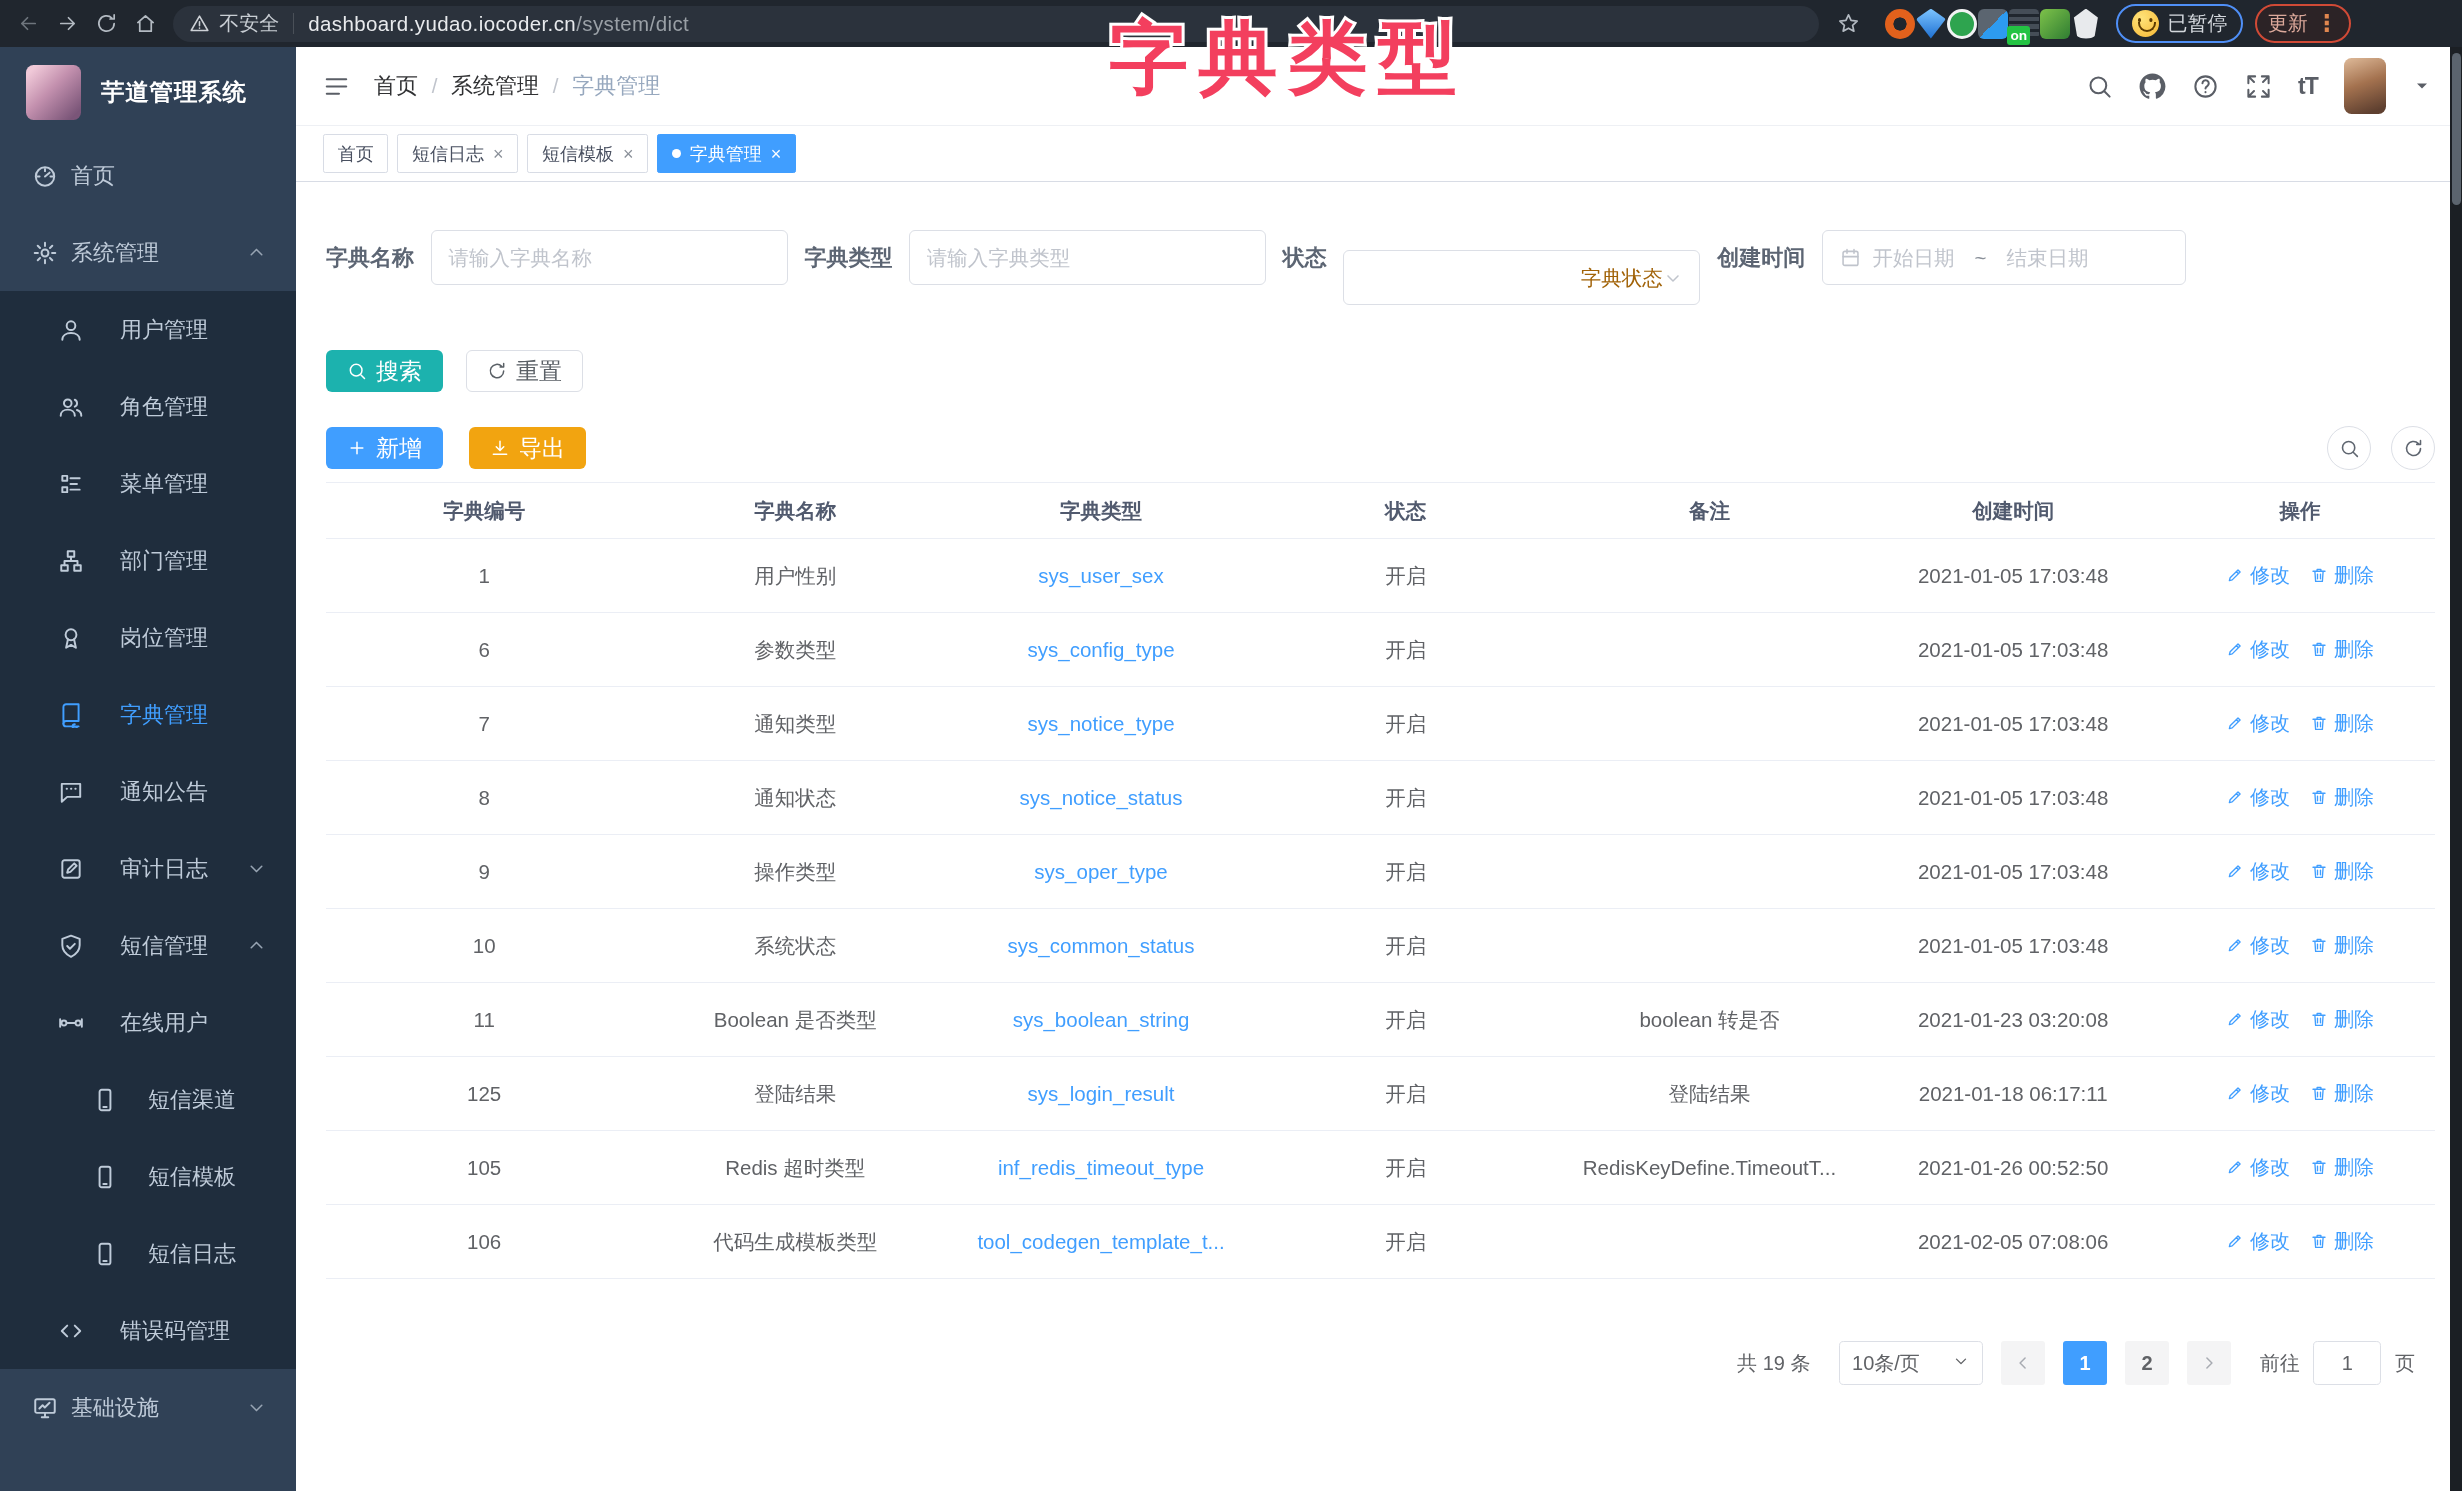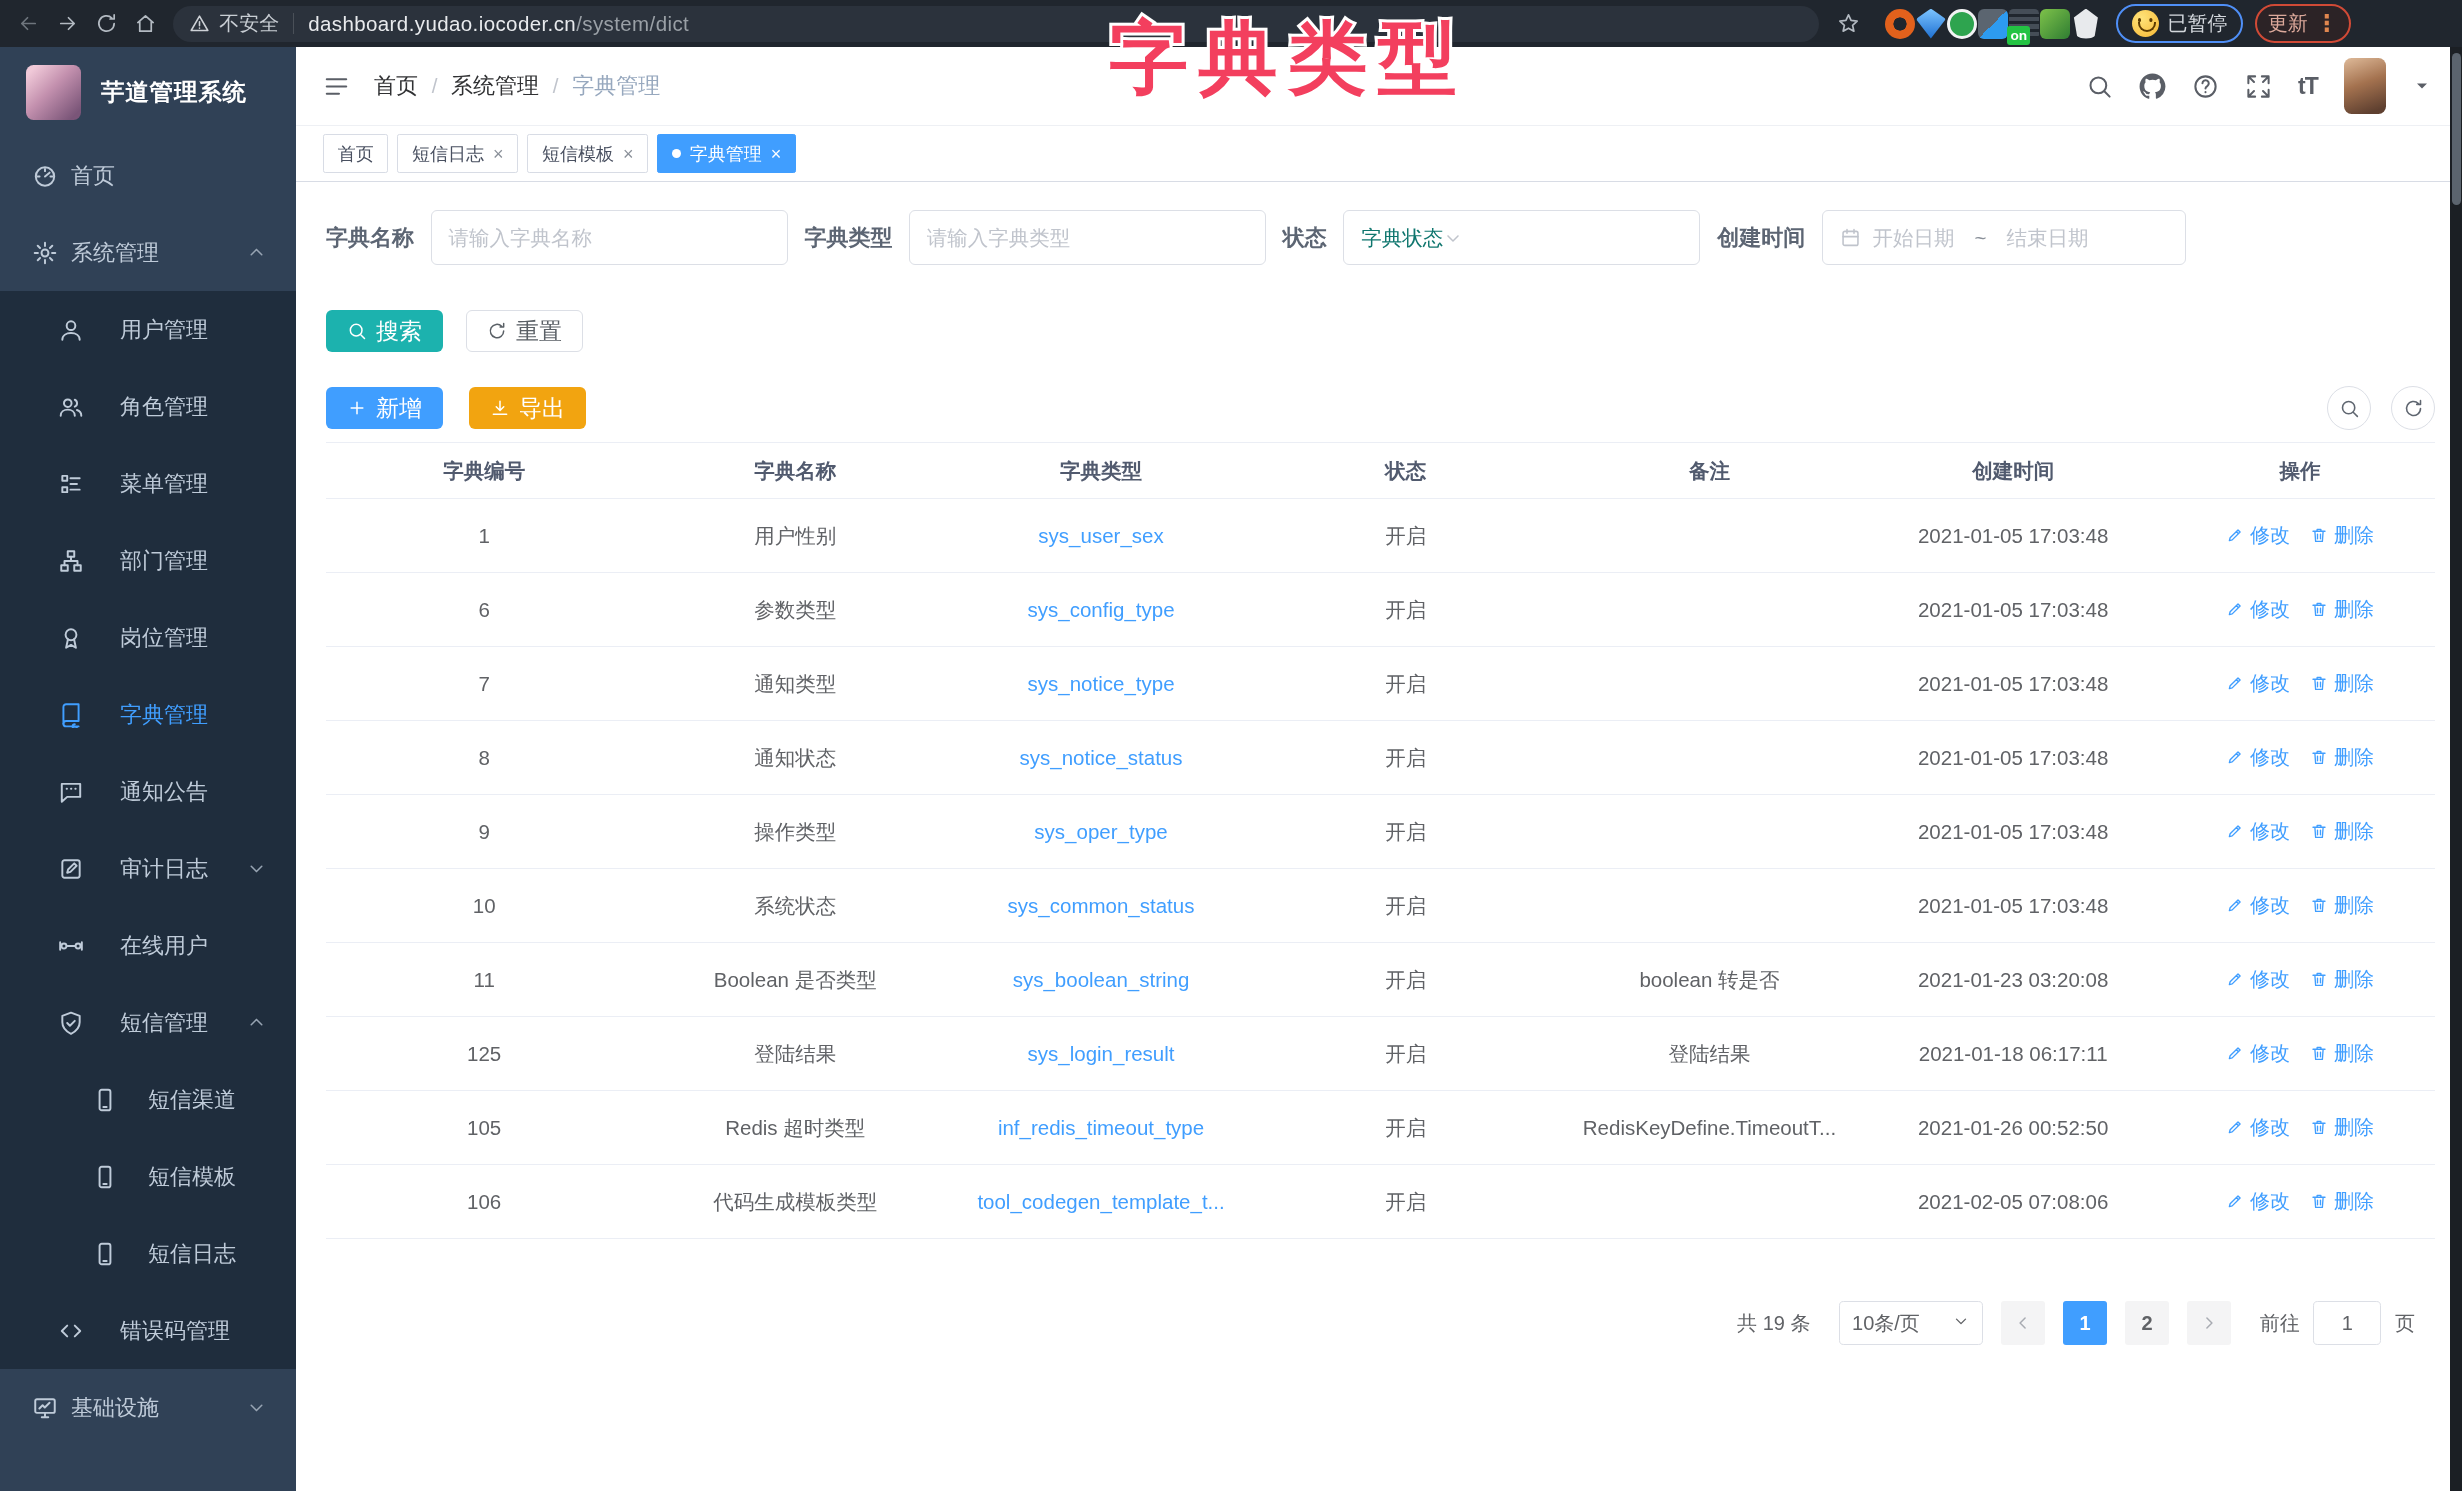--- a/index.html
+++ b/index.html
@@ -77,21 +77,21 @@
   .tag.active .x { color: #fff; }
 
   .content { padding: 28px 27px 0 30px; flex: 1; }
 
   .filter-row { display: flex; align-items: center; }
   .fgroup { display: flex; align-items: center; }
   .fgroup + .fgroup { margin-left: 16.7px; }
   .flabel { font-size: 22px; color: #5c6573; font-weight: 600; margin-right: 16.7px; white-space: nowrap; }
   .finput { height: 55px; width: 357px; border: 1.5px solid #dcdfe6; border-radius: 6px; background: #fff; font-size: 20.5px; color: #606266; padding: 0 16.7px; font-family: inherit; }
   input.finput::placeholder { color: #c0c4cc; }
-  .finput.sel { display: flex; align-items: center; justify-content: flex-start; color: #0f766e; cursor: pointer; }
+  .finput.sel { display: flex; align-items: center; justify-content: flex-end; color: #a16207; cursor: pointer; margin-top: 40px; }
   .finput.sel .chev-d { color: #c0c4cc; display: flex; } .chev-d svg { width: 20px; height: 20px; }
   .finput.date { width: 364px; display: flex; align-items: center; color: #c0c4cc; cursor: pointer; }
   .cal-ic { color: #c0c4cc; display: flex; margin-right: 12px; } .cal-ic svg { width: 21px; height: 21px; }
   .date-sep { color: #8a9099; margin: 0 20px; }
 
   .btnrow1 { margin-top: 45px; display: flex; gap: 23px; }
   .btnrow2 { margin-top: 34px; display: flex; align-items: center; }
   .btn { height: 42px; border-radius: 6px; font-size: 23px; display: inline-flex; align-items: center; gap: 9px; padding: 0 20px; border: 1.5px solid transparent; cursor: pointer; font-family: inherit; }
   .btn svg { width: 20px; height: 20px; }
   .btn.search { background: #1cb2ae; color: #fff; }
@@ -291,40 +291,40 @@
             <span class="lbl">审计日志</span>
             <span class="chev">
               <svg viewBox="0 0 24 24" fill="none" stroke="currentColor" stroke-width="1.8" stroke-linecap="round" stroke-linejoin="round">
                 <path d="M6 9.5l6 6 6-6"></path>
               </svg>
             </span>
           </div>
           <div class="mi lvl2">
             <span class="ic">
               <svg viewBox="0 0 24 24" fill="none" stroke="currentColor" stroke-width="1.8" stroke-linecap="round" stroke-linejoin="round">
+                <path d="M12 2.5l8 3v5.7c0 4.9-3.4 8.4-8 10.8-4.6-2.4-8-5.9-8-10.8V5.5z"></path>
+                <path d="M8.5 12l2.5 2.5 4.5-4.5"></path>
+              </svg>
+            </span>
+            <span class="lbl">短信管理</span>
+            <span class="chev">
+              <svg viewBox="0 0 24 24" fill="none" stroke="currentColor" stroke-width="1.8" stroke-linecap="round" stroke-linejoin="round">
+                <path d="M6 14.5l6-6 6 6"></path>
+              </svg>
+            </span>
+          </div>
+          <div class="mi lvl2">
+            <span class="ic">
+              <svg viewBox="0 0 24 24" fill="none" stroke="currentColor" stroke-width="1.8" stroke-linecap="round" stroke-linejoin="round">
                 <circle cx="5.5" cy="12" r="2.3"></circle>
                 <circle cx="18.5" cy="12" r="2.3"></circle>
                 <path d="M8.5 12h7M2 8.5v7M22 8.5v7"></path>
               </svg>
             </span>
             <span class="lbl">在线用户</span>
-          </div>
-          <div class="mi lvl2">
-            <span class="ic">
-              <svg viewBox="0 0 24 24" fill="none" stroke="currentColor" stroke-width="1.8" stroke-linecap="round" stroke-linejoin="round">
-                <path d="M12 2.5l8 3v5.7c0 4.9-3.4 8.4-8 10.8-4.6-2.4-8-5.9-8-10.8V5.5z"></path>
-                <path d="M8.5 12l2.5 2.5 4.5-4.5"></path>
-              </svg>
-            </span>
-            <span class="lbl">短信管理</span>
-            <span class="chev">
-              <svg viewBox="0 0 24 24" fill="none" stroke="currentColor" stroke-width="1.8" stroke-linecap="round" stroke-linejoin="round">
-                <path d="M6 14.5l6-6 6 6"></path>
-              </svg>
-            </span>
           </div>
           <div class="mi lvl3">
             <span class="ic">
               <svg viewBox="0 0 24 24" fill="none" stroke="currentColor" stroke-width="1.8" stroke-linecap="round" stroke-linejoin="round">
                 <rect x="7" y="2.5" width="10" height="19" rx="2"></rect>
                 <path d="M10.5 18.5h3"></path>
               </svg>
             </span>
             <span class="lbl">短信渠道</span>
           </div>

